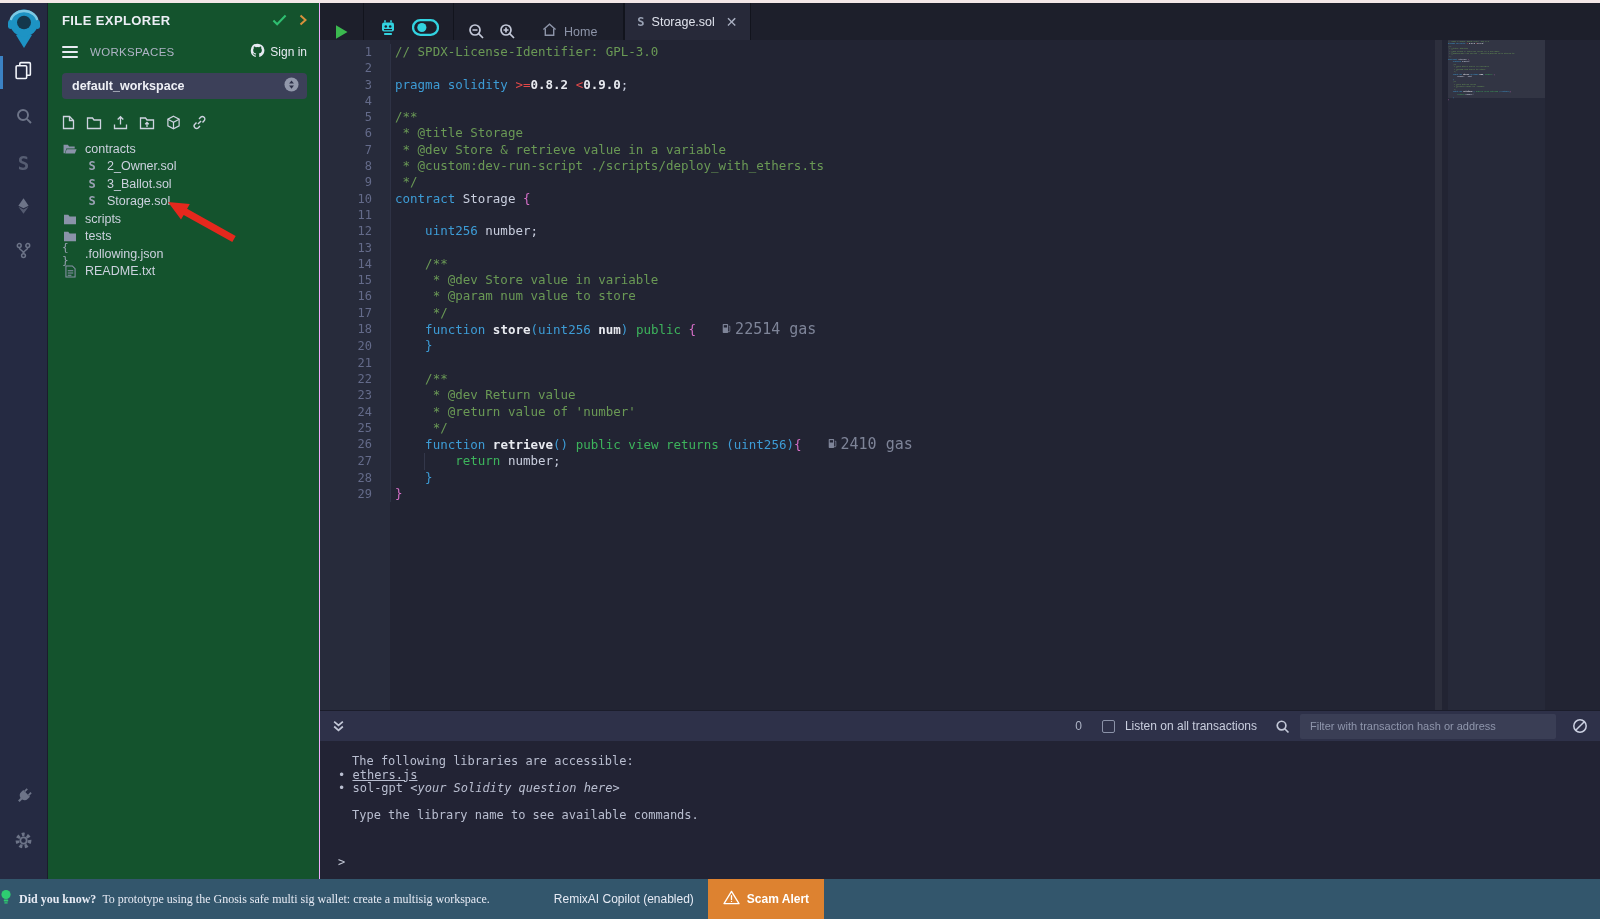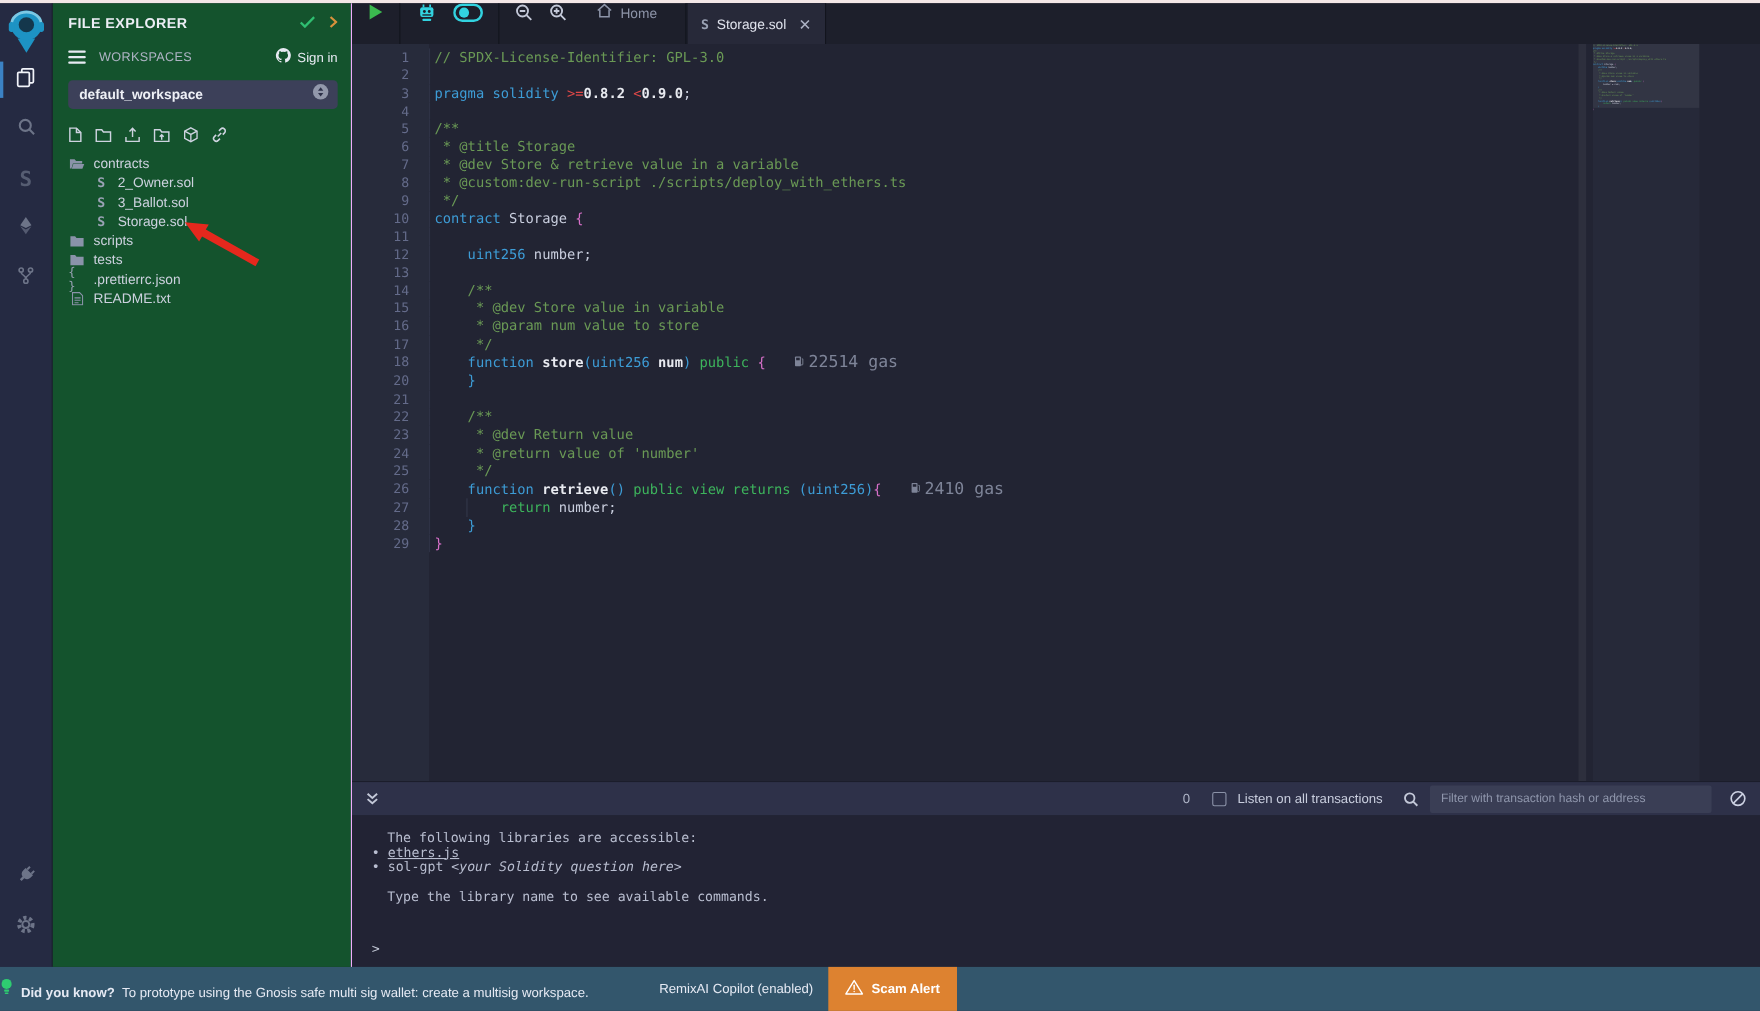--- a/index.html
+++ b/index.html
@@ -37,21 +37,21 @@
   .file-tree { margin-top:4px; font-size:12.5px; }
   .tree-row { display:flex; align-items:center; height:17.5px; cursor:pointer; color:#ccd1de; }
   .t-icon { width:16px; margin-right:7px; display:flex; justify-content:center; color:#8a93a9; }
   .sol-glyph { font-family:"DejaVu Sans Mono", monospace; font-weight:bold; font-size:12px; color:#9aa2b4; }
   .json-glyph { font-family:"DejaVu Sans Mono", monospace; font-size:11px; color:#9aa2b4; letter-spacing:-1px; }
   .arrow-overlay { position:absolute; inset:0; pointer-events:none; }
 
   
   .editor-col { flex:1; display:flex; flex-direction:column; min-width:0; }
   .tabbar { height:37px; background:#1d1f2b; display:flex; align-items:stretch; flex:0 0 auto; }
-  .tb-group { display:flex; align-items:flex-start; gap:14px; padding:0 14px; border-right:1px solid #12141d; }
+  .tb-group { display:flex; align-items:flex-end; gap:14px; padding:0 14px; border-right:1px solid #12141d; }
   .tb-btn { display:flex; align-items:center; cursor:pointer; }
   .teal { color:#32d3e0; }
   .tab { display:flex; align-items:center; gap:7px; padding:0 12px; font-size:12.5px; cursor:pointer; }
   .tab.home { color:#8d94a8; }
   .tab.active { background:#272939; color:#dfe2ec; border-right:1px solid #12141d; border-left:1px solid #12141d; }
   .tab .close { color:#aab0c2; font-size:14px; margin-left:4px; }
 
   .editor-body { flex:1; position:relative; background:#222433; overflow:hidden; min-height:0; }
   .code-area { position:absolute; inset:0; padding-top:4px; font-family:"DejaVu Sans Mono", monospace; font-size:12.5px; }
   .code-area::before { content:""; position:absolute; left:0; top:0; bottom:0; width:70px; background:#272b3b; }
@@ -84,21 +84,21 @@
   .term-body { flex:1; position:relative; padding:14px 0 0 18px; font-family:"DejaVu Sans Mono", monospace; font-size:12px; color:#b9bed0; }
   .term-line { line-height:13.5px; white-space:pre; }
   .term-line.ind { padding-left:14px; }
   .tl-lk { text-decoration:underline; cursor:pointer; }
   .tl-it { font-style:italic; }
   .term-prompt { position:absolute; left:18px; bottom:10px; color:#c3c8d6; }
 
   
   .statusbar { height:40px; background:#33566c; display:flex; align-items:center; color:#e6eaf4; font-size:12px; flex:0 0 auto; }
   .sb-left { padding-left:38px; flex:1; }
-  .sb-tip { display:flex; align-items:flex-end; gap:7px; }
+  .sb-tip { display:flex; align-items:center; gap:7px;font-family:Liberation Serif, serif; }
   .sb-tip b { font-weight:bold; }
   .sb-copilot { margin:0 14px 0 64px; }
   .scam-btn { height:40px; background:#dd8230; display:flex; align-items:center; gap:7px; padding:0 15px; font-weight:bold; cursor:pointer; color:#fff; }
 </style>
 </head>
 <body>
 
 <div class="app">
   <div class="top-strip"></div>
   <div class="main-row">
@@ -293,21 +293,21 @@
               <svg width="14" height="12" viewBox="0 0 16 14">
                 <path d="M1 2h5l1.5 2H15v9H1z" fill="currentColor"></path>
               </svg>
             </span>
             <span class="t-label">tests</span>
           </div>
           <div class="tree-row" style="padding-left: 14px;">
             <span class="t-icon">
               <span class="json-glyph">{ }</span>
             </span>
-            <span class="t-label">.prettierrc.json</span>
+            <span class="t-label">.following.json</span>
           </div>
           <div class="tree-row" style="padding-left: 14px;">
             <span class="t-icon">
               <svg width="11" height="13" viewBox="0 0 12 14" fill="none" stroke="currentColor" stroke-width="1.1">
                 <path d="M1 1h7l3 3v9H1z"></path>
                 <path d="M3 6.2h6M3 8.6h6M3 11h4"></path>
               </svg>
             </span>
             <span class="t-label">README.txt</span>
           </div>

